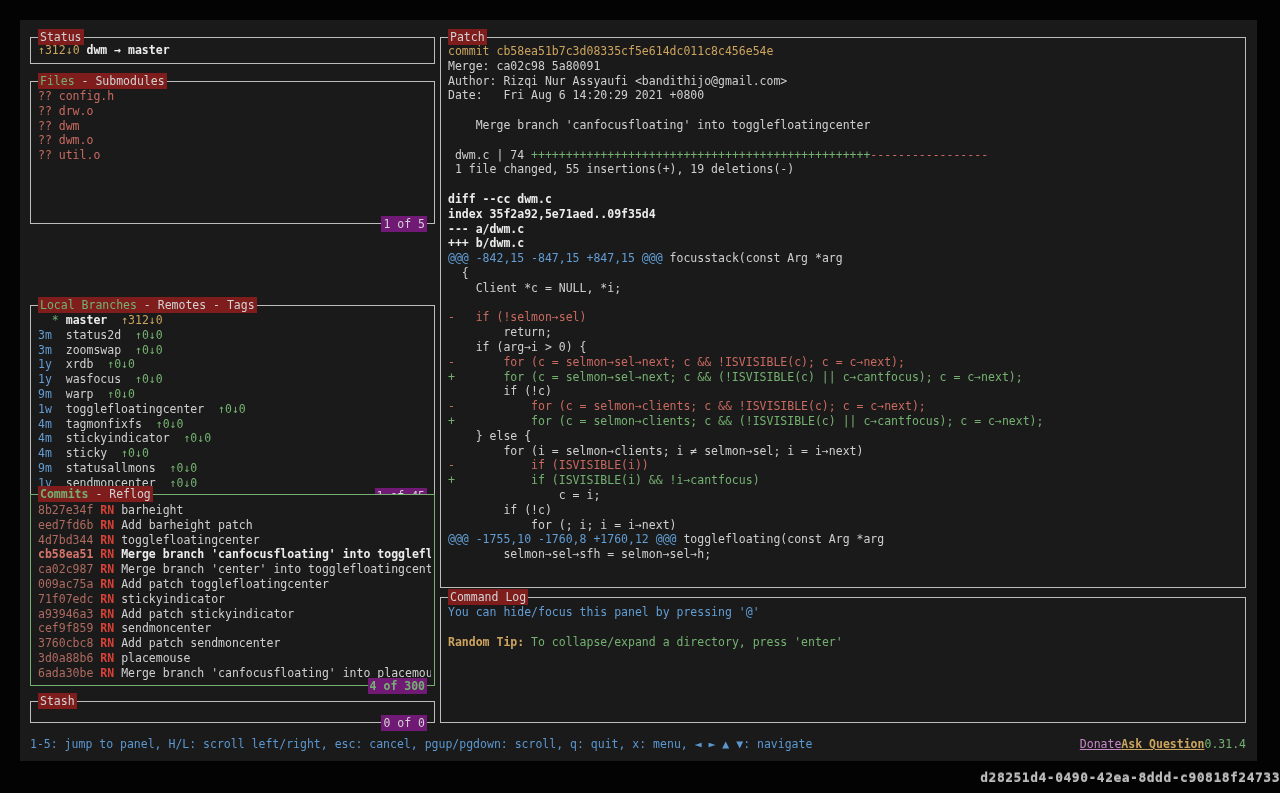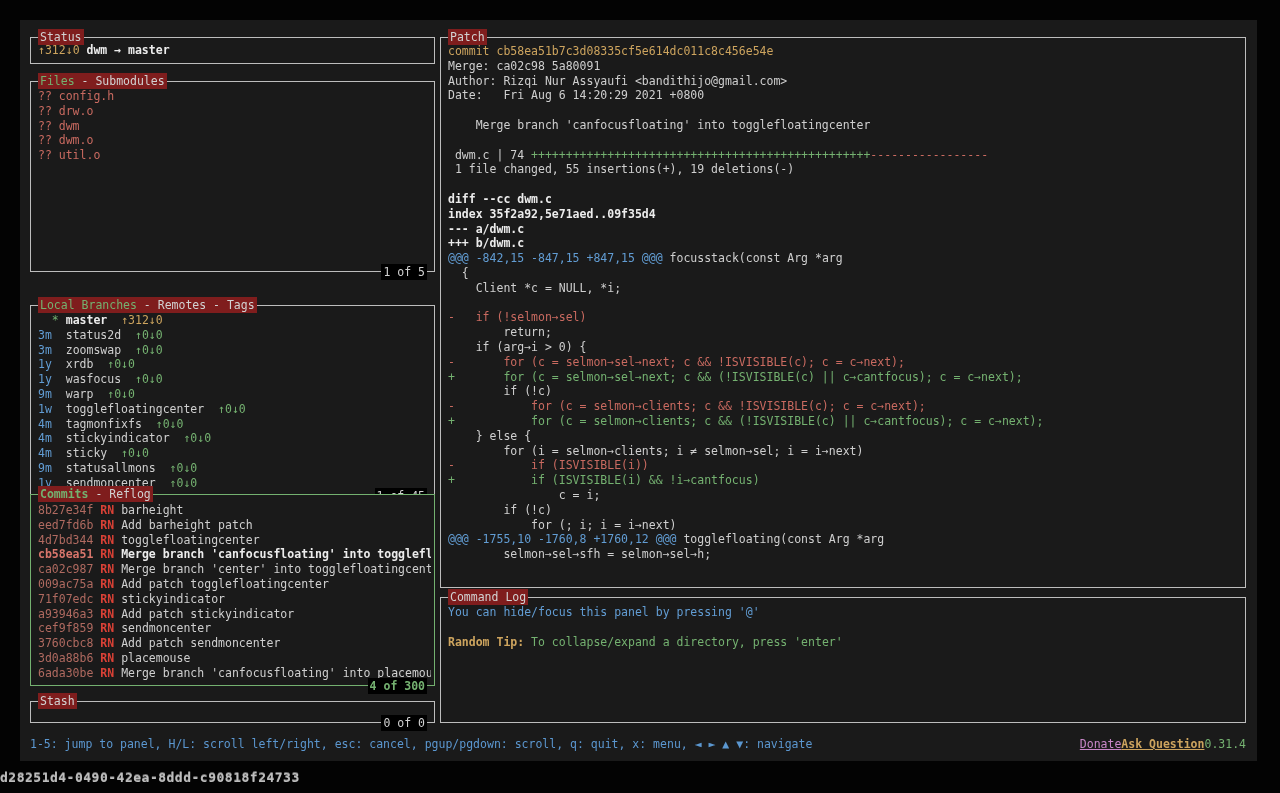--- a/index.html
+++ b/index.html
@@ -15,21 +15,21 @@
   }
   .panel {
     position:absolute; border:1px solid #bdbdbd; background:#1a1a1a;
   }
   .panel.active { border-color:#74b170; }
   .ptitle {
     position:absolute; top:-9px; left:7px; background:#7f1d1d; padding:0 2px;
     font-size:11.5px; line-height:16px; white-space:pre; color:#d2d2d2;
   }
   .pcount {
-    position:absolute; bottom:-9px; right:7px; background:#000000; padding:0 2px;
+    position:absolute; bottom:-9px; right:7px; background:#701a75; padding:0 2px;
     font-size:11.5px; line-height:16px; white-space:pre; color:#d2d2d2;
   }
   .pcount.green { color:#74b170; font-weight:bold; }
   .rows { padding:6px 3px 0 7px; height:100%; overflow:hidden; }
   .row {
     height:14.8px; line-height:14.8px; font-size:11.5px;
     white-space:pre; overflow:hidden; color:#cfcfcf;
   }
   .c-d { color:#cfcfcf; }
   .c-w { color:#ececec; font-weight:bold; }
@@ -47,38 +47,38 @@
     position:absolute; left:10px; top:717px; width:1216px;
     display:flex; justify-content:space-between;
     font-size:11.5px; line-height:15px; white-space:pre;
   }
   .bb-left { color:#5b97d0; }
   .bb-right span { margin-left:0; }
   .link-donate { color:#c987c9; text-decoration:underline; }
   .link-ask { color:#cda45e; text-decoration:underline; margin-left:9px;font-weight:bold; }
   .version { color:#74b170; margin-left:9px; }
   .watermark {
-    position:absolute; left:0; top:770px; width:1280px; text-align:left;
+    position:absolute; left:0; top:770px; width:1280px; text-align:right;
     font-size:13px; font-weight:bold; color:#bdbdbd; letter-spacing:0.5px;
     text-shadow:0 -1.5px 0 rgba(130,130,130,0.8);
   }
 </style>
 </head>
 <body>
 
 <div class="term">
 
   <div class="panel" style="left:10px; top:17px; width:405px; height:27px;">
     <div class="ptitle"><span>Status</span></div>
     <div class="rows" style="padding-top:5px;">
       <div class="row"><span class="c-y">↑312</span><span class="c-y">↓0</span><span class="c-w"> dwm → master</span></div>
     </div>
   </div>
 
-  <div class="panel" style="left:10px; top:61px; width:405px; height:191px;">
+  <div class="panel" style="left:10px; top:61px; width:405px; height:143px;">
     <div class="ptitle"><span class="t-green">Files</span><span> - Submodules</span></div>
     <div class="rows" style="padding-top:7px;" id="files-list">
         <div class="row"><span class="c-r">?? config.h</span></div>
         <div class="row"><span class="c-r">?? drw.o</span></div>
         <div class="row"><span class="c-r">?? dwm</span></div>
         <div class="row"><span class="c-r">?? dwm.o</span></div>
         <div class="row"><span class="c-r">?? util.o</span></div>
       </div>
     <div class="pcount">1 of 5</div>
   </div>

